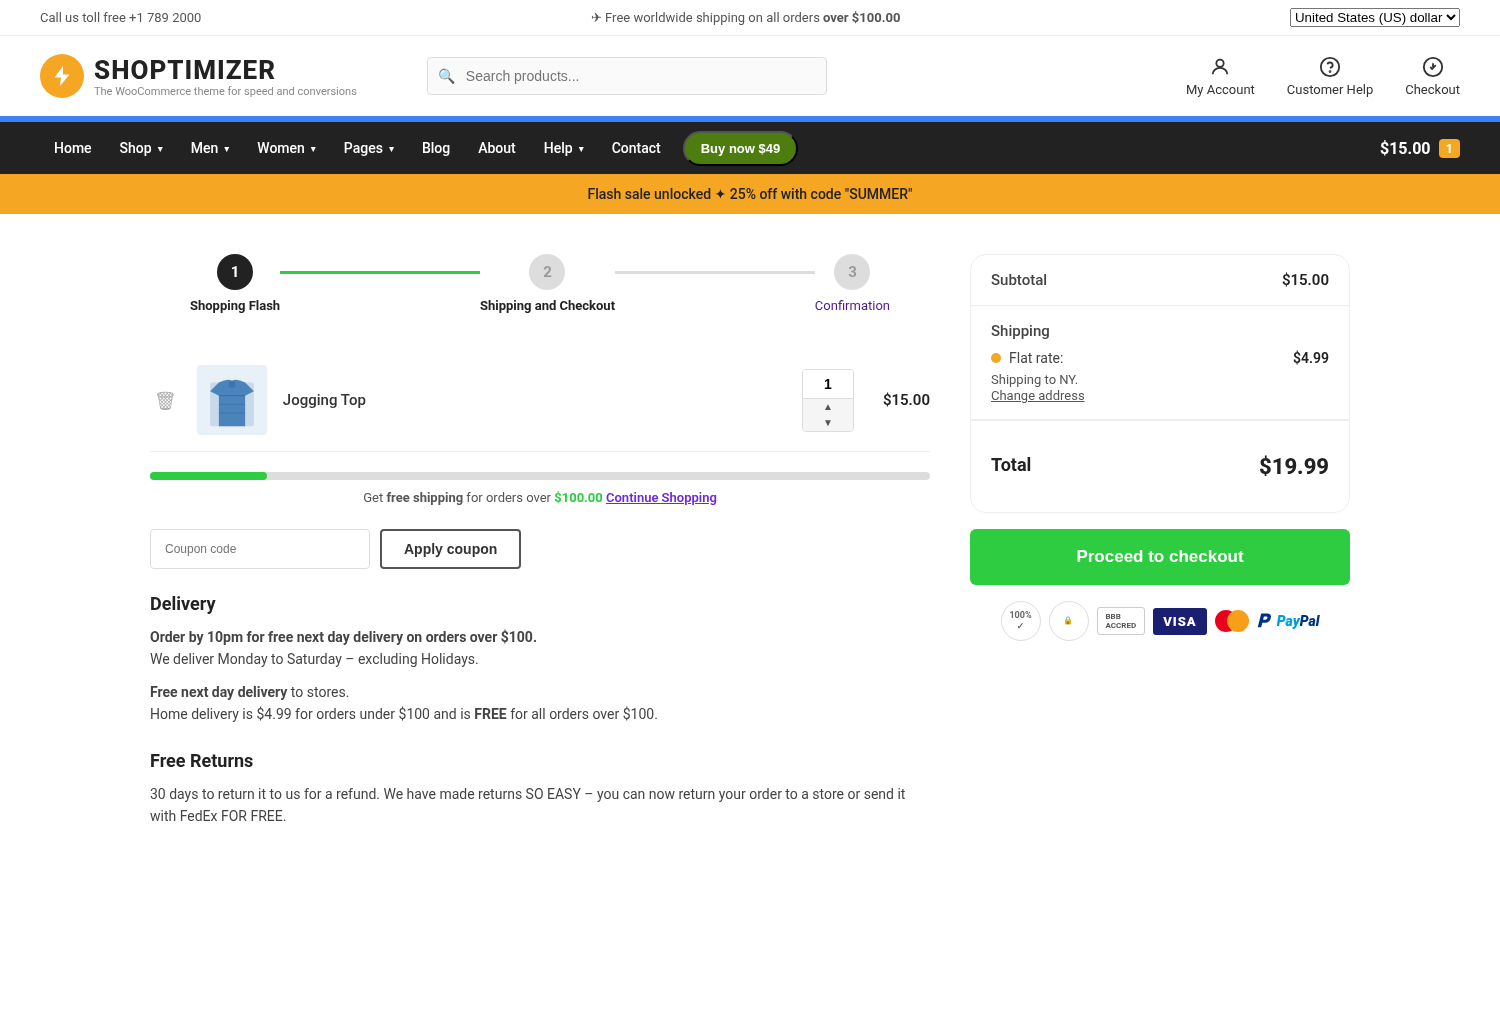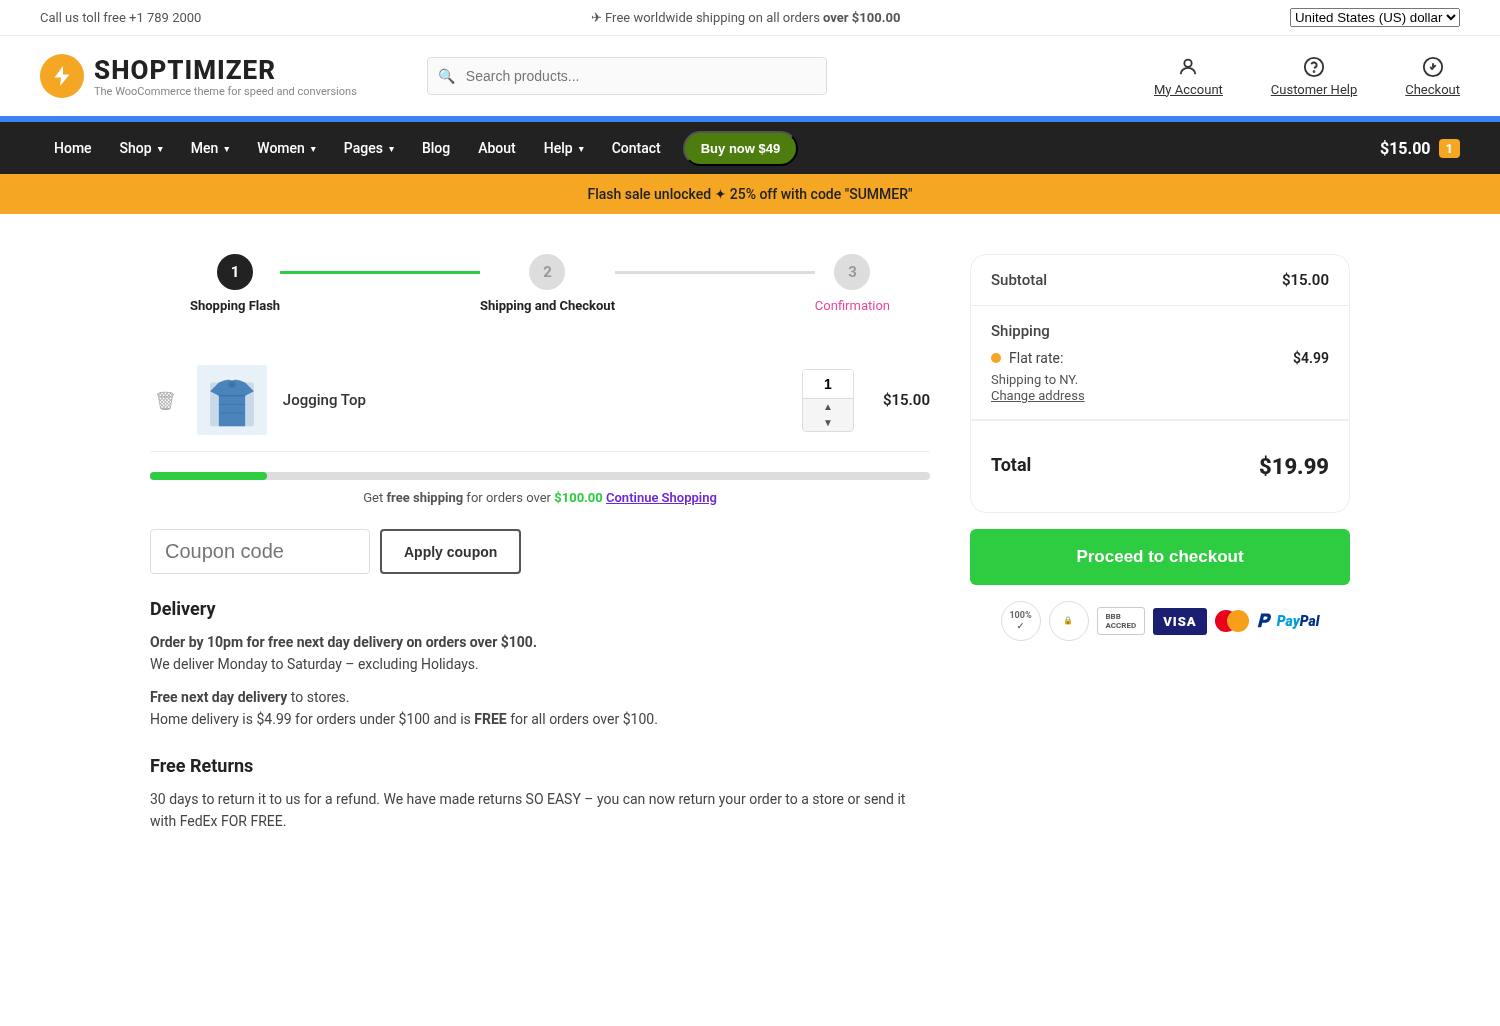--- a/index.html
+++ b/index.html
@@ -12,21 +12,21 @@
     .header { padding: 18px 40px; display: flex; align-items: center; gap: 30px; border-bottom: 6px solid #3b82f6; }
     .logo { display: flex; align-items: center; gap: 10px; text-decoration: none; }
     .logo-icon { width: 44px; height: 44px; background: #f5a623; border-radius: 50%; display: flex; align-items: center; justify-content: center; }
     .logo-icon svg { width: 24px; height: 24px; fill: #fff; }
     .logo-text { display: flex; flex-direction: column; }
     .logo-text .brand { font-size: 26px; font-weight: 800; color: #222; letter-spacing: 1px; }
     .logo-text .tagline { font-size: 11px; color: #888; }
     .search-bar { flex: 1; max-width: 400px; margin-left: 40px; position: relative; }
     .search-bar input { width: 100%; padding: 10px 16px 10px 38px; border: 1px solid #ddd; border-radius: 4px; font-size: 14px; color: #999; background: #fafafa; }
     .search-bar .search-icon-wrap { position: absolute; left: 12px; top: 50%; transform: translateY(-50%); color: #aaa; }
-    .header-actions { margin-left: auto; display: flex; gap: 48px; align-items: flex-end; text-decoration: underline; }
+    .header-actions { margin-left: auto; display: flex; gap: 32px; align-items: flex-end; }
     .header-action { display: flex; flex-direction: column; align-items: center; gap: 4px; color: #333; text-decoration: none; font-size: 13px; cursor: pointer; }
     .header-action svg { width: 22px; height: 22px; }
 
     
     .nav { background: #222; padding: 0 40px; display: flex; align-items: center; }
     .nav-item { color: #fff; padding: 18px 14px; font-size: 14px; font-weight: 500; cursor: pointer; text-decoration: none; display: flex; align-items: center; gap: 4px; white-space: nowrap; }
     .nav-cta { background: #4d7c0f; color: #fff; padding: 8px 16px; border-radius: 20px; font-size: 13px; font-weight: 600; margin-left: 8px; cursor: pointer; }
     .nav-cart { margin-left: auto; display: flex; align-items: center; gap: 8px; color: #fff; font-size: 16px; font-weight: 700; }
     .cart-badge { background: #f5a623; color: #fff; border-radius: 4px; padding: 2px 7px; font-size: 13px; font-weight: 700; }
 
@@ -35,21 +35,21 @@
 
     
     .main { max-width: 1280px; margin: 0 auto; padding: 40px 40px; display: flex; gap: 40px; }
     .cart-section { flex: 1; }
     .sidebar { width: 380px; flex-shrink: 0; }
     .step-circle { width: 36px; height: 36px; border-radius: 50%; display: flex; align-items: center; justify-content: center; font-weight: 700; font-size: 15px; }
     .step-circle.active { background: #222; color: #fff; }
     .step-circle.pending { background: #ddd; color: #999; }
     .step-label { margin-top: 8px; font-size: 13px; text-align: center; }
     .step-label.active { font-weight: 700; color: #222; }
-    .step-label.pending { color: #ec4899; }
+    .step-label.pending { color: #4c1d95; }
     .steps-row { display: flex; align-items: flex-start; width: 100%; max-width: 700px; margin: 0 auto 36px; }
     .step-item { display: flex; flex-direction: column; align-items: center; }
     .step-line { flex: 1; height: 3px; margin-top: 17px; }
     .step-line.green { background: #2ecc40; }
     .step-line.gray { background: #ddd; }
 
     
     .cart-item { display: flex; align-items: center; gap: 16px; padding: 16px 0; border-bottom: 1px solid #eee; }
     .cart-item-remove { color: #aaa; font-size: 18px; cursor: pointer; padding: 4px; }
     .cart-item-img { width: 70px; height: 70px; background: #e8f0f8; border-radius: 4px; display: flex; align-items: center; justify-content: center; overflow: hidden; }
@@ -64,21 +64,21 @@
     
     .shipping-progress-wrap { margin: 20px 0; }
     .shipping-bar-bg { background: #ddd; height: 8px; border-radius: 4px; width: 100%; }
     .shipping-bar-fill { background: #2ecc40; height: 8px; border-radius: 4px; width: 15%; }
     .shipping-msg { text-align: center; margin-top: 10px; font-size: 13px; color: #555; }
     .shipping-msg a { color: #6d28d9; text-decoration: underline; font-weight: 600; cursor: pointer; }
     .free-amount { color: #2ecc40; font-weight: 700; }
 
     
     .coupon-row { display: flex; gap: 10px; margin: 24px 0; }
-    .coupon-input { flex: 1; max-width: 220px; padding: 10px 14px; border: 1px solid #ddd; border-radius: 4px; font-size: 20px; color: #999; }
+    .coupon-input { flex: 1; max-width: 220px; padding: 10px 14px; border: 1px solid #ddd; border-radius: 4px; font-size: 12px; color: #999; }
     .coupon-btn { padding: 10px 22px; background: #fff; border: 2px solid #555; border-radius: 4px; font-size: 14px; font-weight: 600; color: #333; cursor: pointer; }
 
     
     .section-title { font-size: 18px; font-weight: 700; color: #222; margin-bottom: 12px; margin-top: 24px; }
     .delivery-text { font-size: 14px; color: #444; line-height: 1.6; margin-bottom: 10px; }
     .delivery-text strong { font-weight: 700; }
     .free-text { font-weight: 700; text-transform: uppercase; }
 
     
     .order-summary { border: 1px solid #eee; border-radius: 16px; padding: 0; overflow: hidden; }

